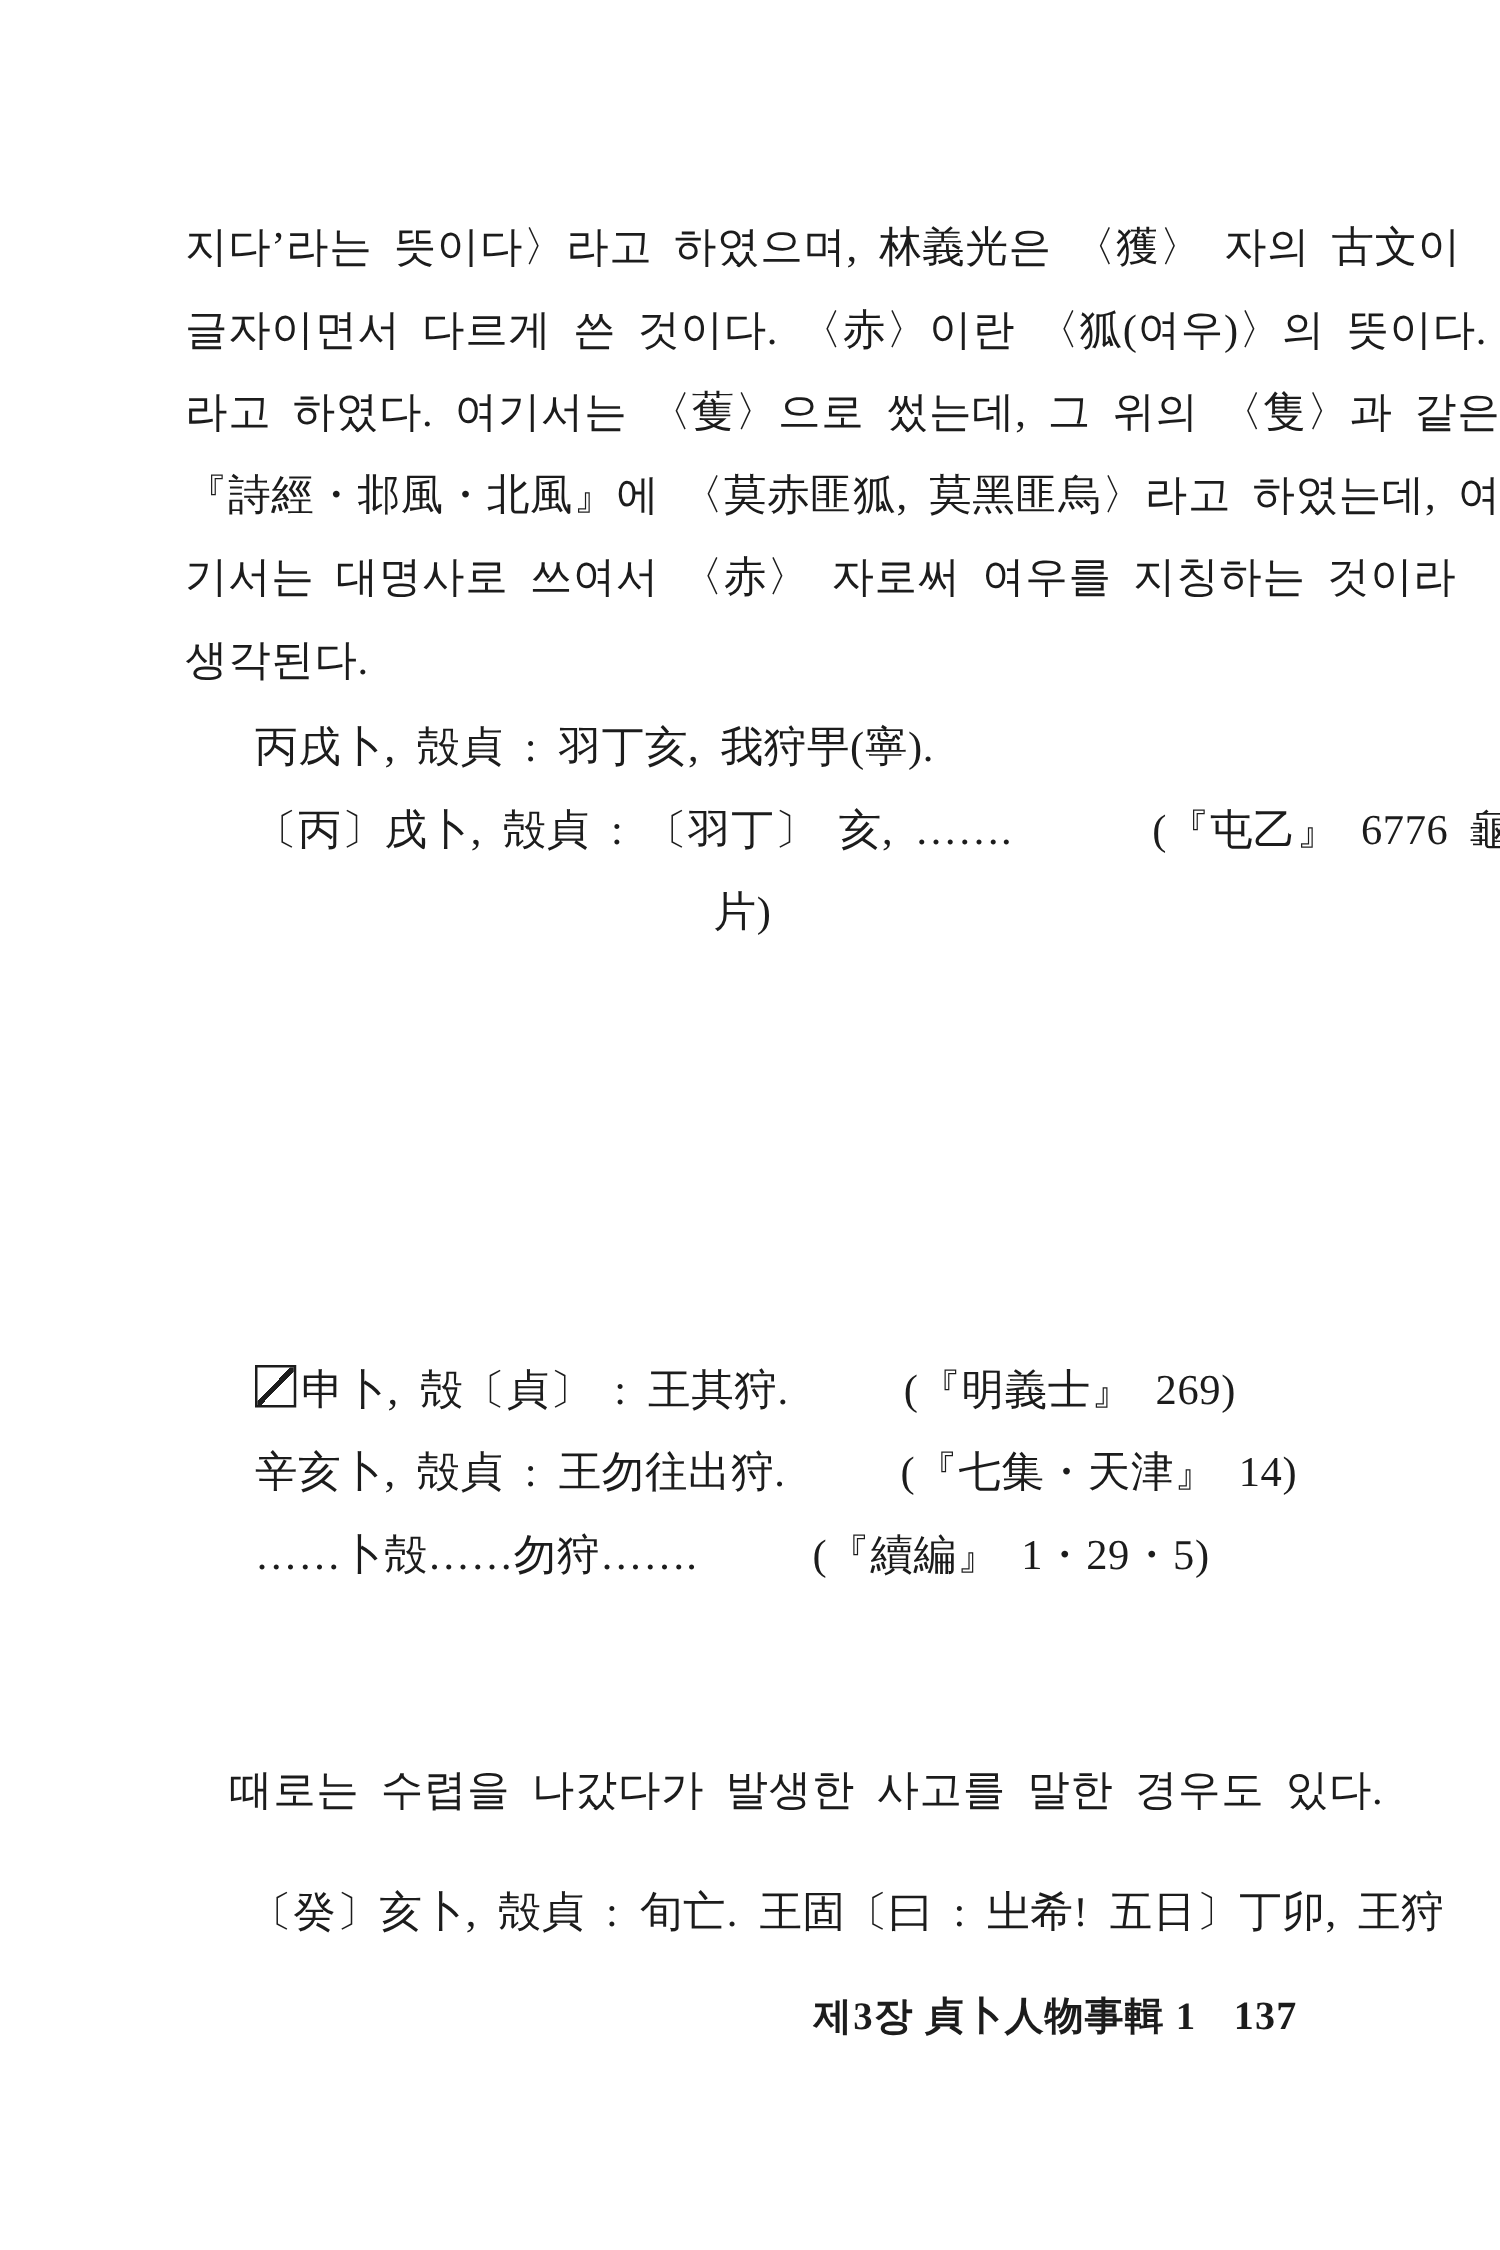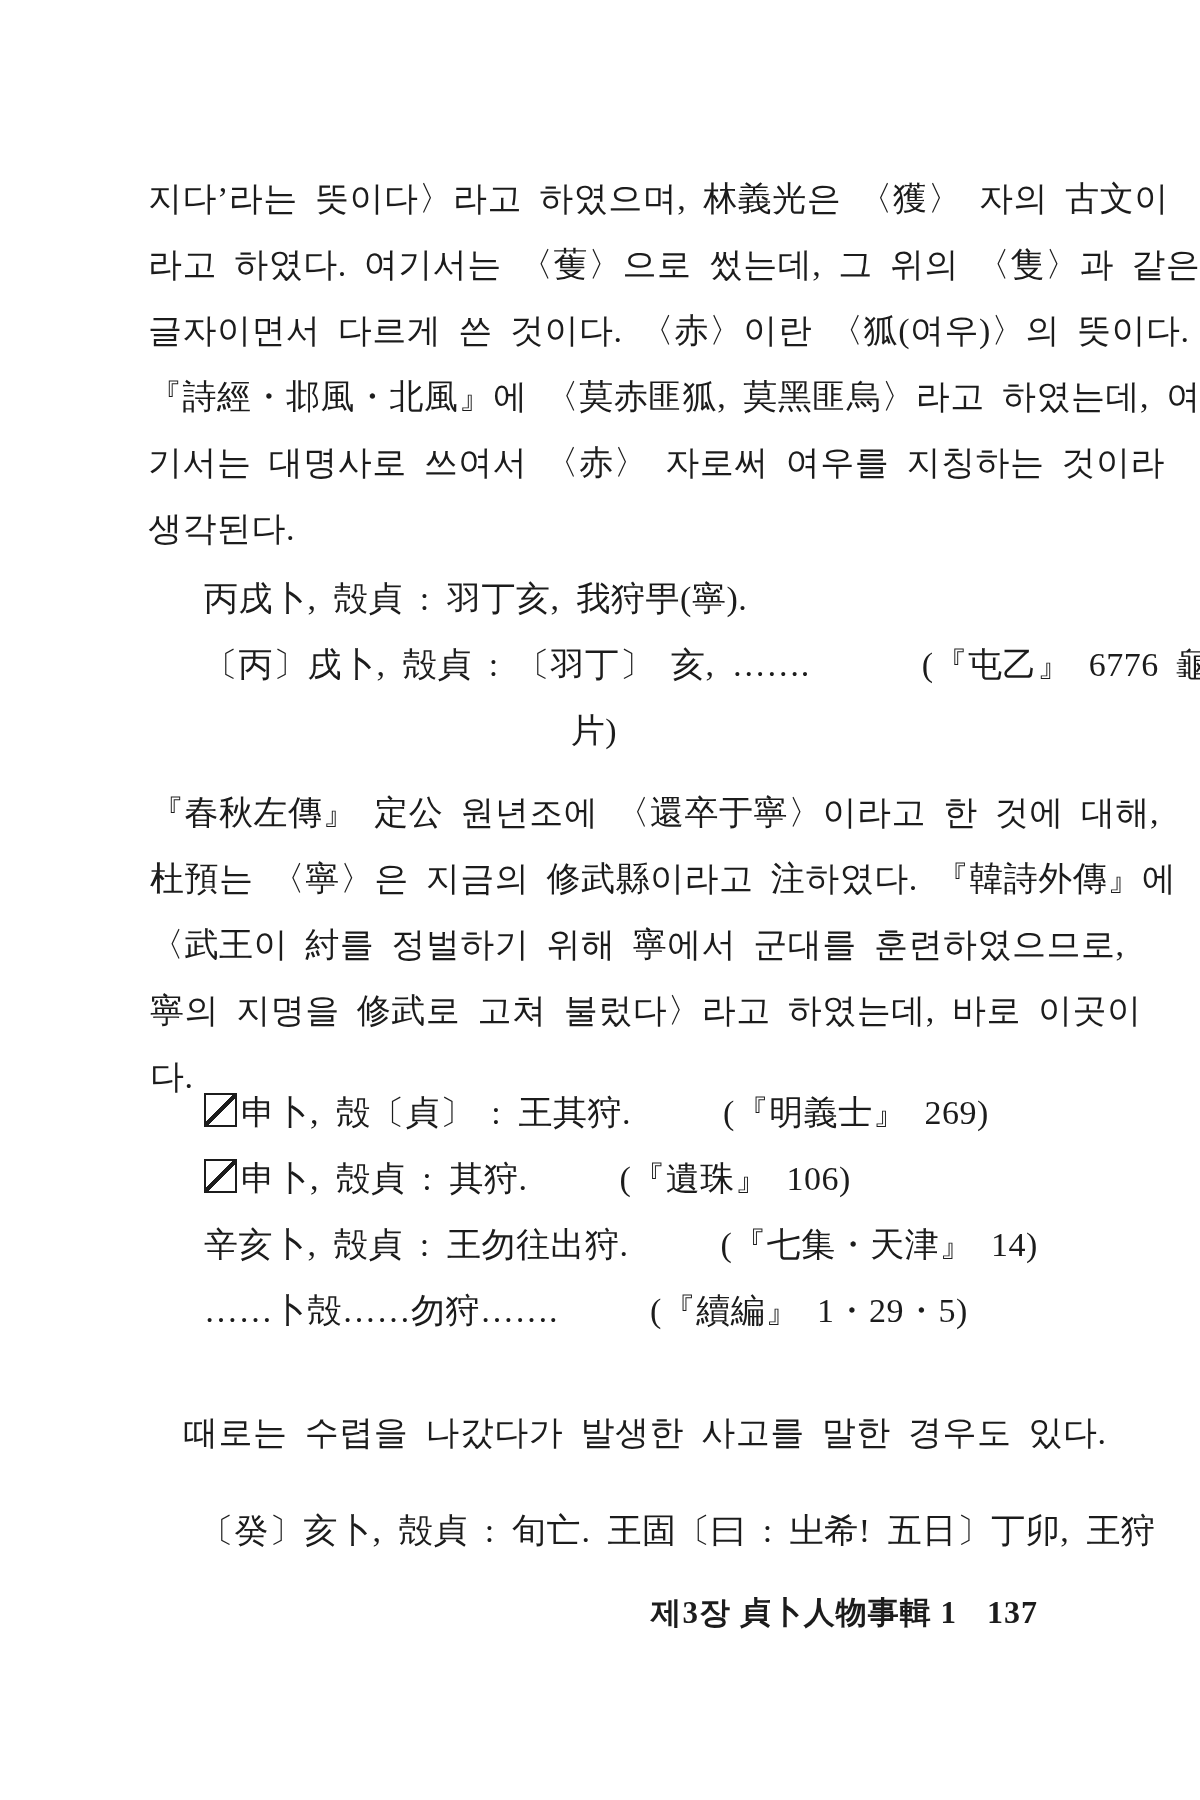--- a/index.html
+++ b/index.html
@@ -52,57 +52,44 @@
 </style>
 </head>
 <body>
 
 <div class="page">
 
   <div id="para1">
 
       <div class="line">지다’라는 뜻이다〉라고 하였으며, 林義光은 〈獲〉 자의 古文이</div>
 
+      <div class="line">글자이면서 다르게 쓴 것이다. 〈赤〉이란 〈狐(여우)〉의 뜻이다.</div>
+
       <div class="line">라고 하였다. 여기서는 〈蒦〉으로 썼는데, 그 위의 〈隻〉과 같은</div>
-
-      <div class="line">글자이면서 다르게 쓴 것이다. 〈赤〉이란 〈狐(여우)〉의 뜻이다.</div>
 
       <div class="line">『詩經・邶風・北風』에 〈莫赤匪狐, 莫黑匪烏〉라고 하였는데, 여</div>
 
       <div class="line">기서는 대명사로 쓰여서 〈赤〉 자로써 여우를 지칭하는 것이라</div>
 
       <div class="line">생각된다.</div>
     </div>
 
   <div id="oracle1">
     <div class="line">丙戌卜, 殻貞 : 羽丁亥, 我狩甼(寧).</div>
     <div class="line">
       <span>〔丙〕戌卜, 殻貞 : 〔羽丁〕 亥, …….</span><span class="src gap1">(『屯乙』 6776 龜甲殘</span>
     </div>
   </div>
   <div id="oracle1cont" class="line">片)</div>
 
-  <div id="para2">
-
-      <div class="line">『春秋左傳』 定公 원년조에 〈還卒于寧〉이라고 한 것에 대해,</div>
-
-      <div class="line">杜預는 〈寧〉은 지금의 修武縣이라고 注하였다. 『韓詩外傳』에</div>
-
-      <div class="line">〈武王이 紂를 정벌하기 위해 寧에서 군대를 훈련하였으므로,</div>
-
-      <div class="line">寧의 지명을 修武로 고쳐 불렀다〉라고 하였는데, 바로 이곳이</div>
-
-      <div class="line">다.</div>
-    </div>
 
   <div id="citations">
 
       <div class="line"><span class="boxslash"></span><span>申卜, 殻〔貞〕 : 王其狩.</span><span class="src gap2">(『明義士』 269)</span></div>
 
-      <div class="line"><span class="boxslash"></span><span>申卜, 殻貞 : 其狩.</span><span class="src gap2">(『遺珠』 106)</span></div>
 
 
       <div class="line"><span>辛亥卜, 殻貞 : 王勿往出狩.</span><span class="src gap2">(『七集・天津』 14)</span></div>
 
       <div class="line"><span>……卜殻……勿狩…….</span><span class="src gap2">(『續編』 1・29・5)</span></div>
     </div>
 
   <div id="para3" class="line">때로는 수렵을 나갔다가 발생한 사고를 말한 경우도 있다.</div>
 
   <div id="oracle2" class="line">〔癸〕亥卜, 殻貞 : 旬亡𡆥. 王固〔曰 : 㞢希! 五日〕丁卯, 王狩</div>

